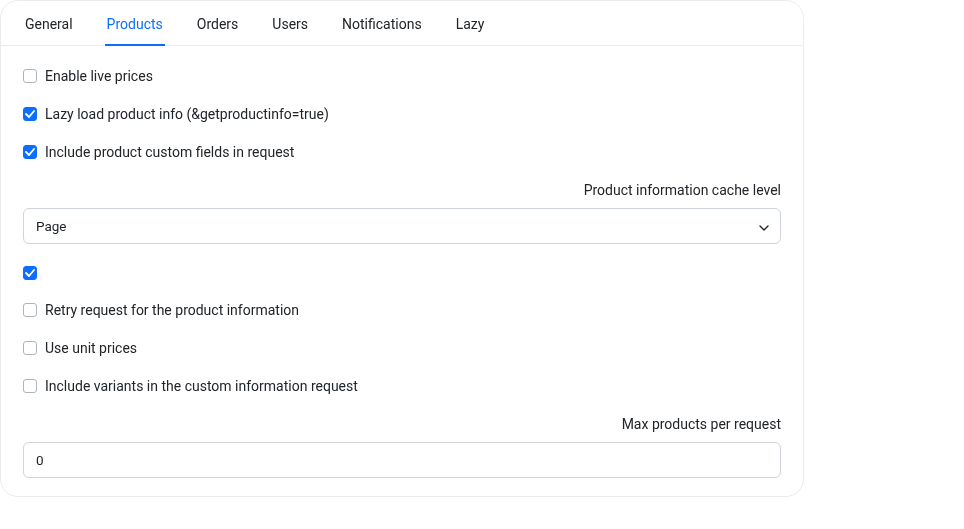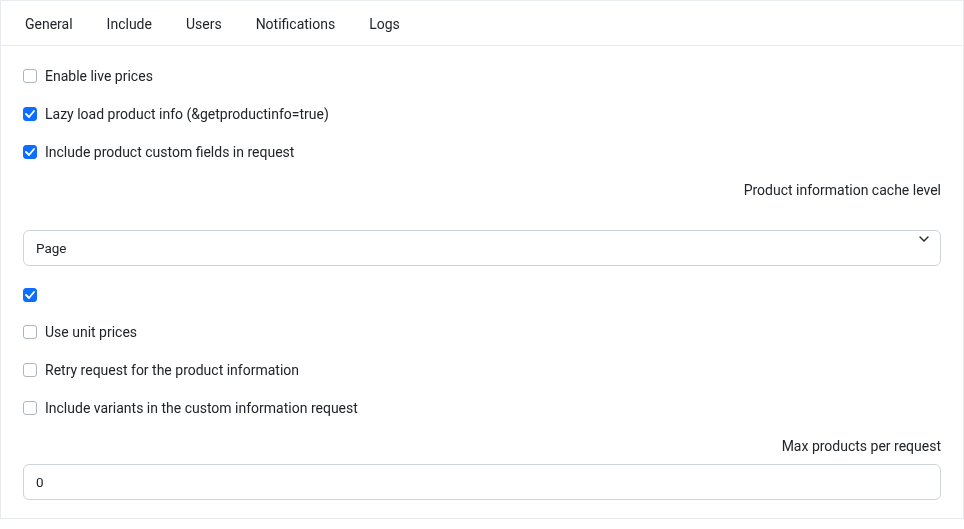--- a/index.html
+++ b/index.html
@@ -7,23 +7,23 @@
       margin: 0;
       padding: 0;
     }
     body {
       font-family: -apple-system, BlinkMacSystemFont, "Segoe UI", Roboto, Helvetica, Arial, sans-serif;
       background: #fff;
       color: #212529;
       font-size: 14px;
     }
     .container {
-      width: 964px;
+      width: 804px;
       border: 1px solid #e9ecef;
-      border-radius: 0;
+      border-radius: 18px;
       background: #fff;
     }
     .tabs {
       display: flex;
       border-bottom: 1px solid #e9ecef;
       padding: 0 22px;
       gap: 30px;
     }
     .tab {
       padding: 14px 2px 12px 2px;
@@ -93,21 +93,20 @@
       padding: 9px 28px 9px 12px;
       border: 1px solid #ced4da;
       border-radius: 6px;
       background: #fff;
       font-size: 13.5px;
       color: #212529;
       cursor: pointer;
       appearance: none;
       text-align: left;
       font-family: inherit;
-      margin-top: 22px;
     }
     .select-caret {
       position: absolute;
       right: 12px;
       top: 50%;
       transform: translateY(-50%);
       pointer-events: none;
     }
     .input {
       width: 100%;
@@ -120,24 +119,25 @@
       font-family: inherit;
     }
   </style>
 </head>
 <body>
 
 <div class="container">
 
   <div class="tabs">
     <div class="tab">General</div>
-    <div class="tab">Include</div>
+    <div class="tab active">Products</div>
+    <div class="tab">Orders</div>
     <div class="tab">Users</div>
     <div class="tab">Notifications</div>
-    <div class="tab">Logs</div>
+    <div class="tab">Lazy</div>
   </div>
 
   <div class="content">
 
     <div class="checkbox-row">
       <span class="checkbox">
         
       </span>
       <span class="checkbox-label">Enable live prices</span>
     </div>
@@ -177,28 +177,28 @@
         <svg viewBox="0 0 10 10">
             <path d="M1 5 L4 8 L9 2" stroke="#fff" stroke-width="1.8" fill="none" stroke-linecap="round" stroke-linejoin="round"></path>
           </svg>
       </span>
     </div>
 
     <div class="checkbox-row">
       <span class="checkbox">
         
       </span>
+      <span class="checkbox-label">Retry request for the product information</span>
+    </div>
+
+    <div class="checkbox-row">
+      <span class="checkbox">
+        
+      </span>
       <span class="checkbox-label">Use unit prices</span>
-    </div>
-
-    <div class="checkbox-row">
-      <span class="checkbox">
-        
-      </span>
-      <span class="checkbox-label">Retry request for the product information</span>
     </div>
 
     <div class="checkbox-row">
       <span class="checkbox">
         
       </span>
       <span class="checkbox-label">Include variants in the custom information request</span>
     </div>
 
     <div class="field-group" style="margin-bottom:8px;">

